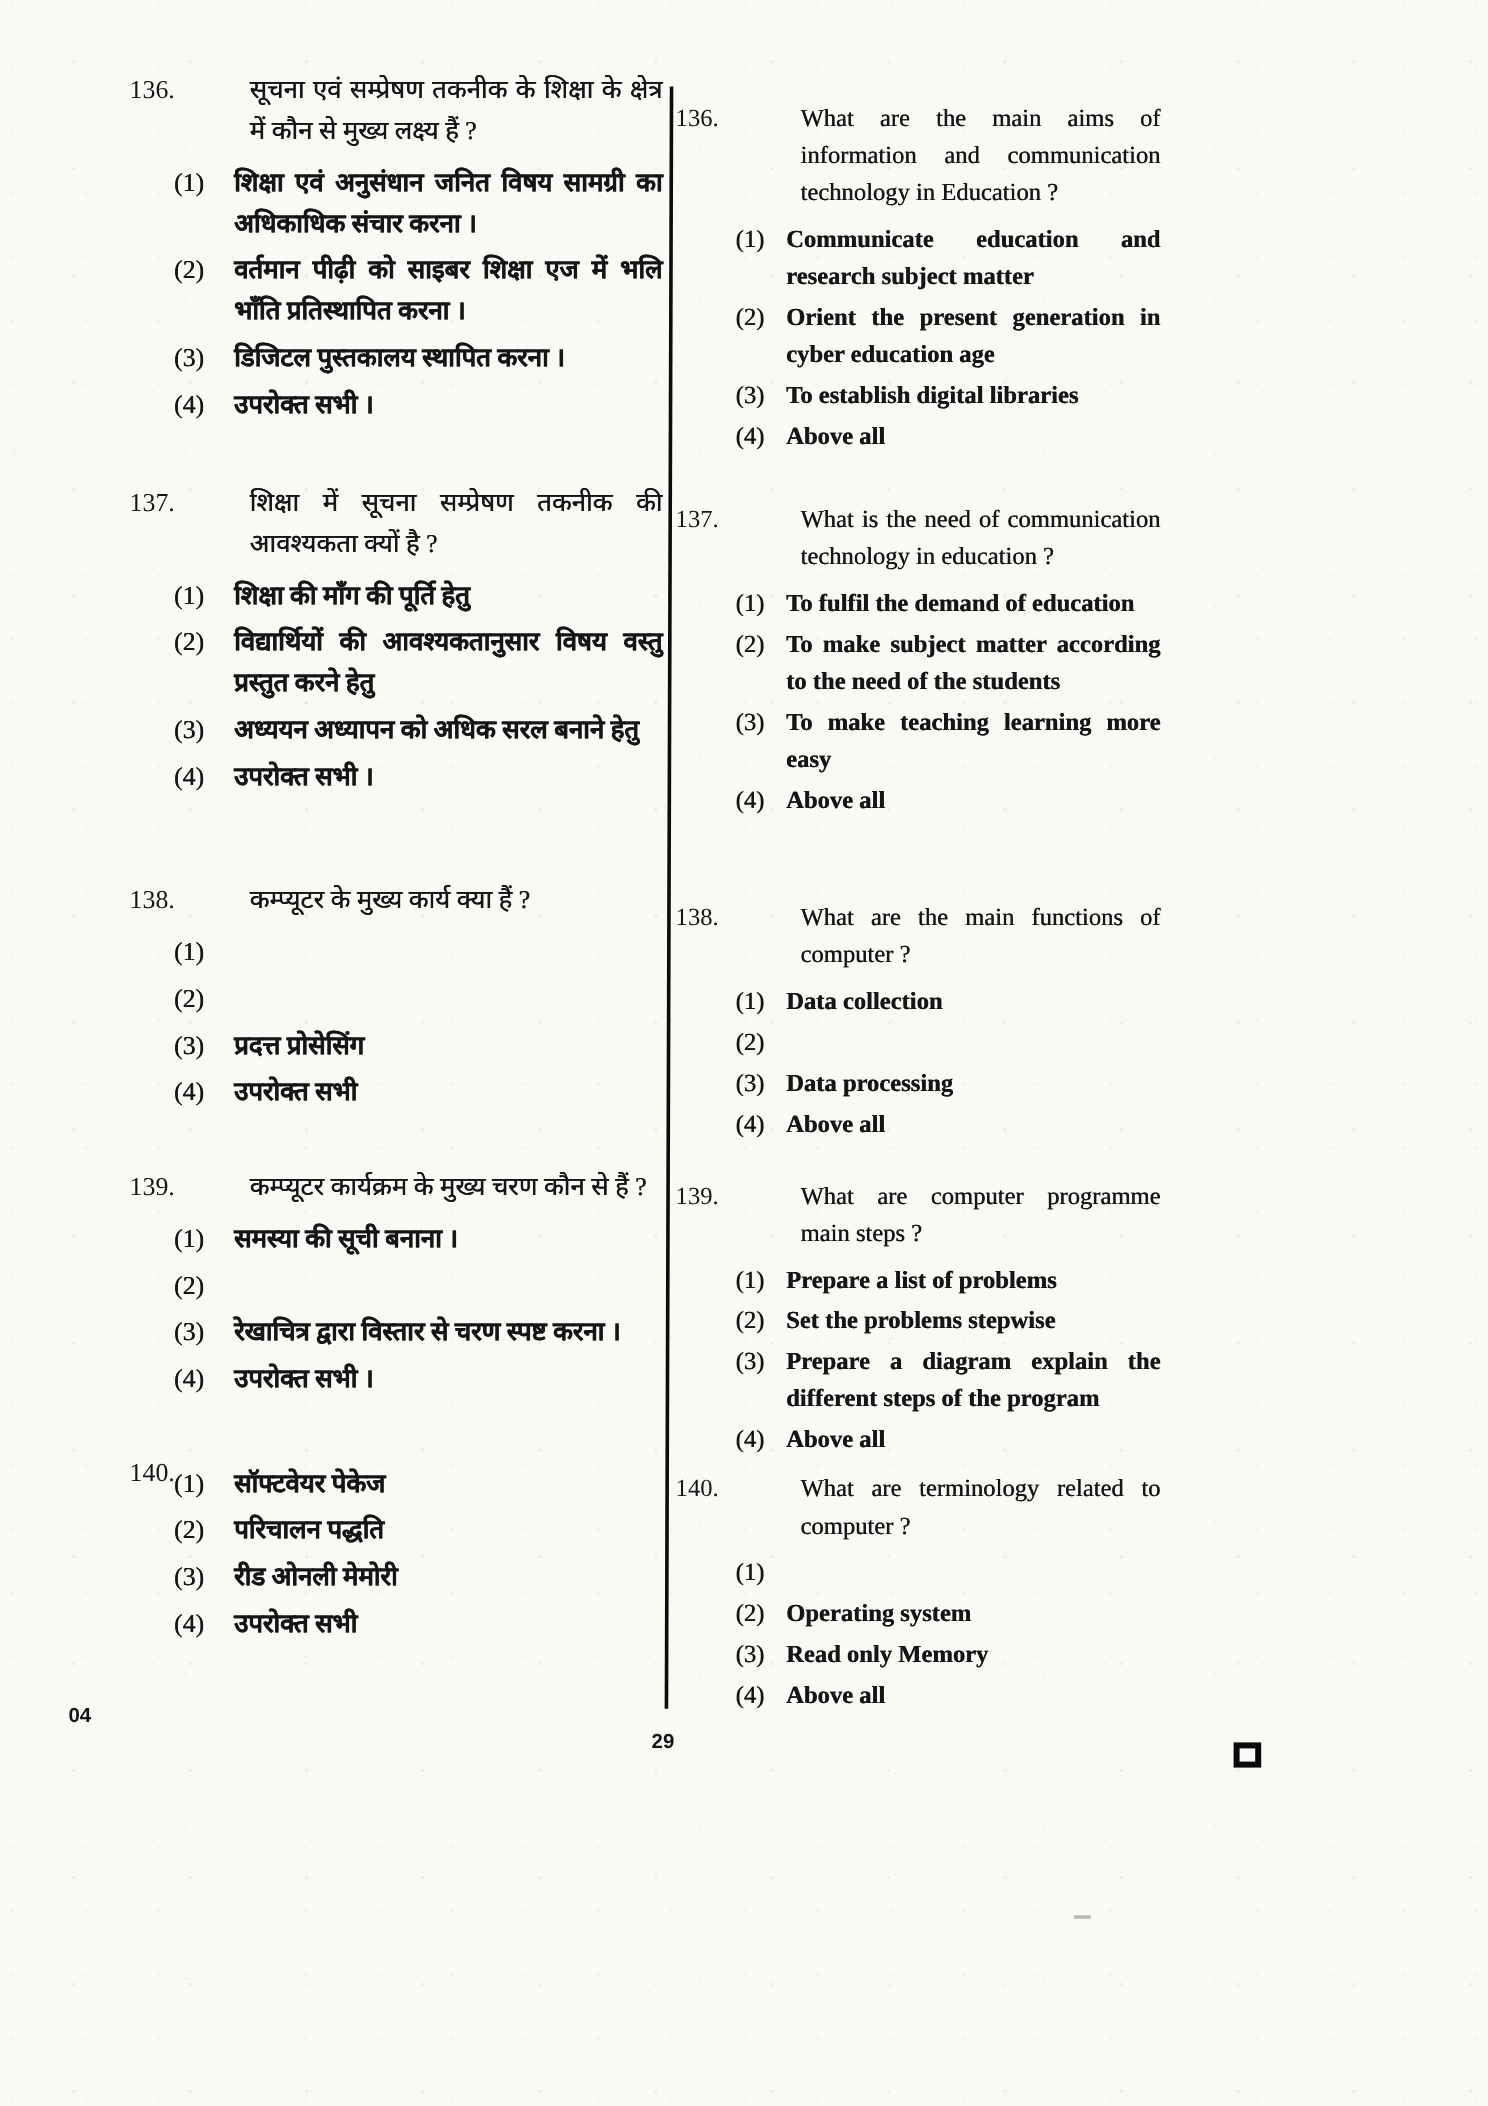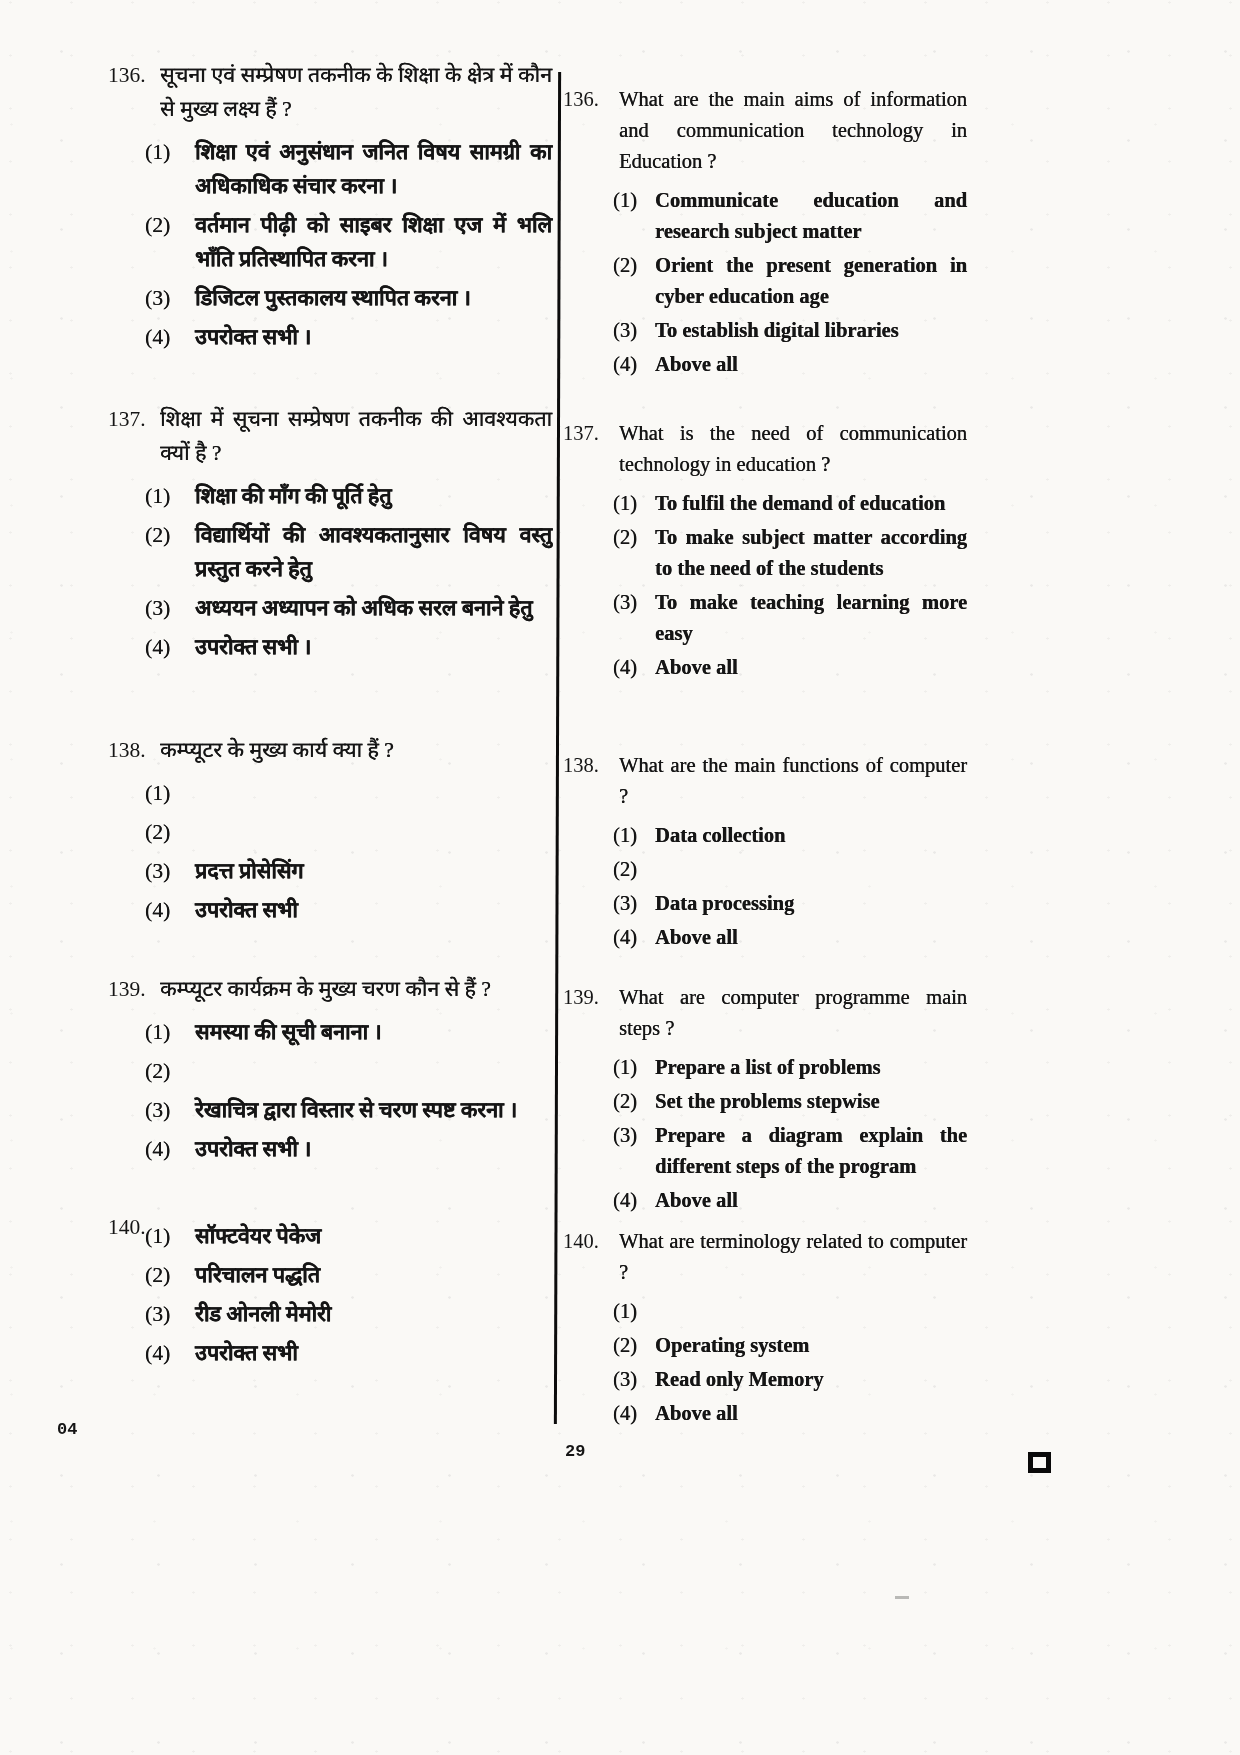--- a/index.html
+++ b/index.html
@@ -15,44 +15,44 @@
     font-family:"Liberation Serif","DejaVu Serif",serif;
     color:#151515;
   }
   .divider{
     position:absolute;left:556px;top:72px;width:2.6px;height:1352px;
     background:#0c0c0c;transform:rotate(0.18deg);
   }
   .q{position:absolute;display:flex;}
   .q .qnum{font-weight:normal;flex:0 0 auto;}
   .q .qbody{flex:1 1 auto;}
-  .qtext{text-align:justify;text-shadow:0.35px 0 0 #222;}
+  .qtext{text-align:justify;text-shadow:0.35px 0 0 #222;margin-left:48px;}
   .opts{margin-top:9px;}
   .opt{display:flex;}
   .olabel{flex:0 0 auto;text-shadow:0.3px 0 0 #222;}
   .otext{flex:1 1 auto;text-align:justify;text-shadow:0.35px 0 0 #222;font-weight:bold;}
 
   
   .lang-hi{left:108px;width:444px;font-size:21.5px;line-height:34px;}
   .lang-hi .qnum{width:52px;}
   .lang-hi .opts{margin-left:-15px;}
   .lang-hi .opt{margin-bottom:5px;}
   .lang-hi .olabel{width:50px;}
 
   
   .lang-en{left:563px;width:404px;font-size:20.5px;line-height:31px;}
   .lang-en .qnum{width:56px;}
   .lang-en .opts{margin-left:-6px;margin-top:8px;}
   .lang-en .opt{margin-bottom:3px;}
   .lang-en .olabel{width:42px;}
 
   .footer-num{position:absolute;font-weight:bold;font-size:17px;
-    font-family:Liberation Mono, monospace;}
+    font-family:Liberation Sans, sans-serif;}
   #pg-left{left:57px;top:1420px;}
-  #pg-center{left:565px;top:1442px;}
+  #pg-center{left:543px;top:1442px;}
   .end-square{
     position:absolute;left:1028px;top:1452px;width:13px;height:11px;
     border:5px solid #0a0a0a;background:#faf9f6;
   }
   .noise-dash{position:absolute;left:895px;top:1596px;width:14px;height:3px;background:#b9b9b6;}
 </style>
 </head>
 <body>
 
 <div class="divider"></div>

